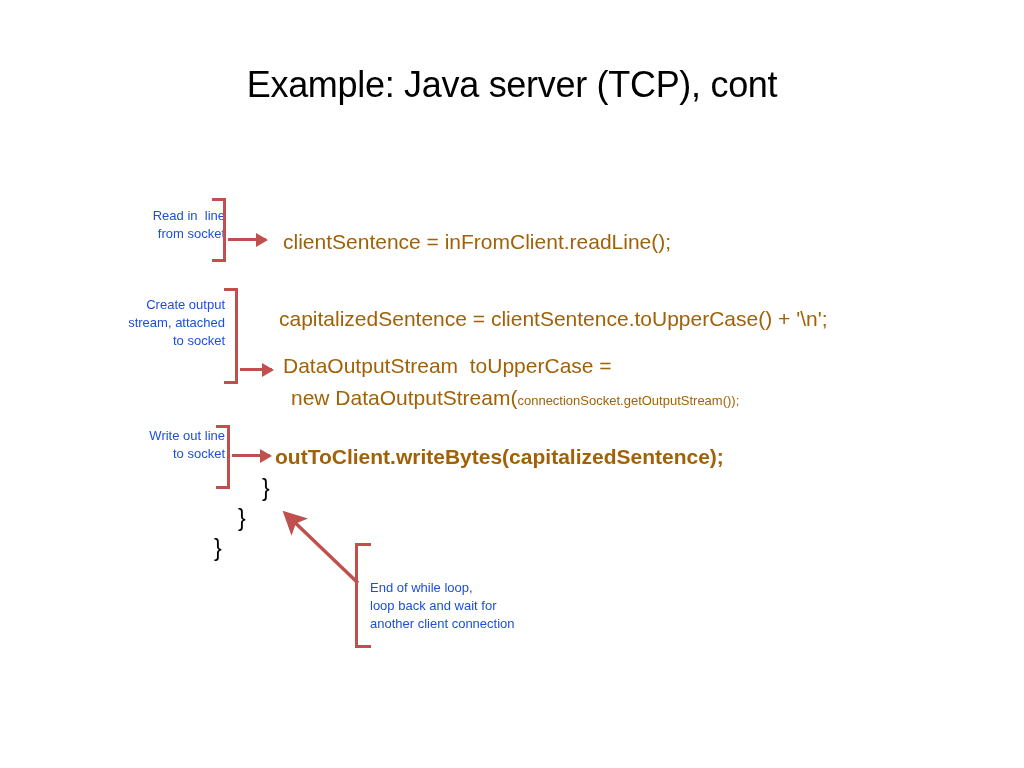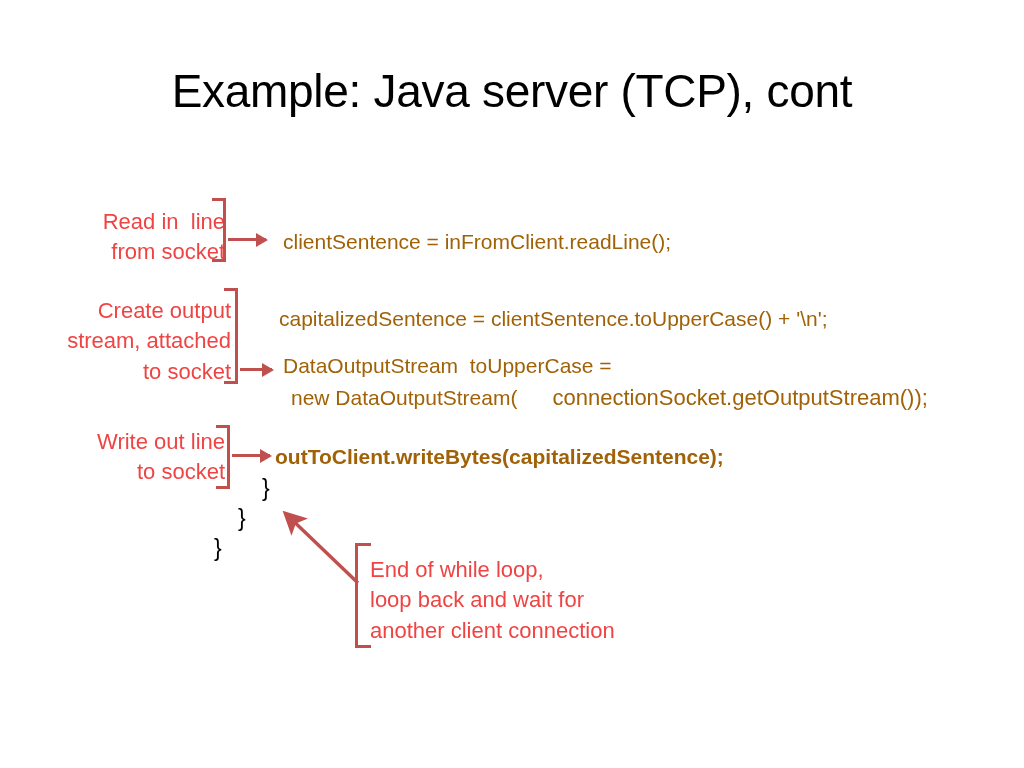--- a/index.html
+++ b/index.html
@@ -22,69 +22,69 @@
     background: #ffffff;
   }
 
   
   .slide-title {
     position: absolute;
     left: 0;
     top: 64px;
     width: 1024px;
     text-align: center;
-    font-size: 46px;
+    font-size: 36px;
     font-weight: 400;
     letter-spacing: -0.3px;
     color: #000000;
     white-space: pre;
   }
 
   
   .code-line {
     position: absolute;
     font-size: 21px;
     font-weight: 400;
     color: #a16207;
     white-space: pre;
     line-height: 1;
   }
 
   .code-1 { left: 283px; top: 231px; }
   .code-2 { left: 279px; top: 308px; }
   .code-3 { left: 283px; top: 355px; }
   .code-4 { left: 291px; top: 387px; }
-  .code-4 .small-part { font-size: 22px; margin-left: 35px; }
+  .code-4 .small-part { font-size: 13px; }
   .code-5 { left: 275px; top: 446px; font-weight: bold; }
 
   
   .brace {
     position: absolute;
     font-size: 23px;
     color: #000000;
     white-space: pre;
     line-height: 1;
   }
   .brace-1 { left: 262px; top: 477px; }
   .brace-2 { left: 238px; top: 507px; }
   .brace-3 { left: 214px; top: 537px; }
 
   
   .annot {
     position: absolute;
-    color: #ef4444;
-    font-size: 22px;
+    color: #1d4ed8;
+    font-size: 13px;
     line-height: 1.38;
     white-space: pre;
   }
   .annot.right { text-align: right; }
-  .annot.left  { text-align: left; }
+  .annot.left  { text-align: left; margin-top: 24px; }
 
   .annot-read   { left: 30px;  top: 207px; width: 195px; }
-  .annot-create { left: 26px;  top: 296px; width: 205px; }
+  .annot-create { left: 20px;  top: 296px; width: 205px; }
   .annot-write  { left: 30px;  top: 427px; width: 195px; }
   .annot-end    { left: 370px; top: 555px; width: 320px; }
 
   
   .bracket-r {
     position: absolute;
     border: 3px solid #c0504d;
     border-left: none;
     box-sizing: border-box;
   }

